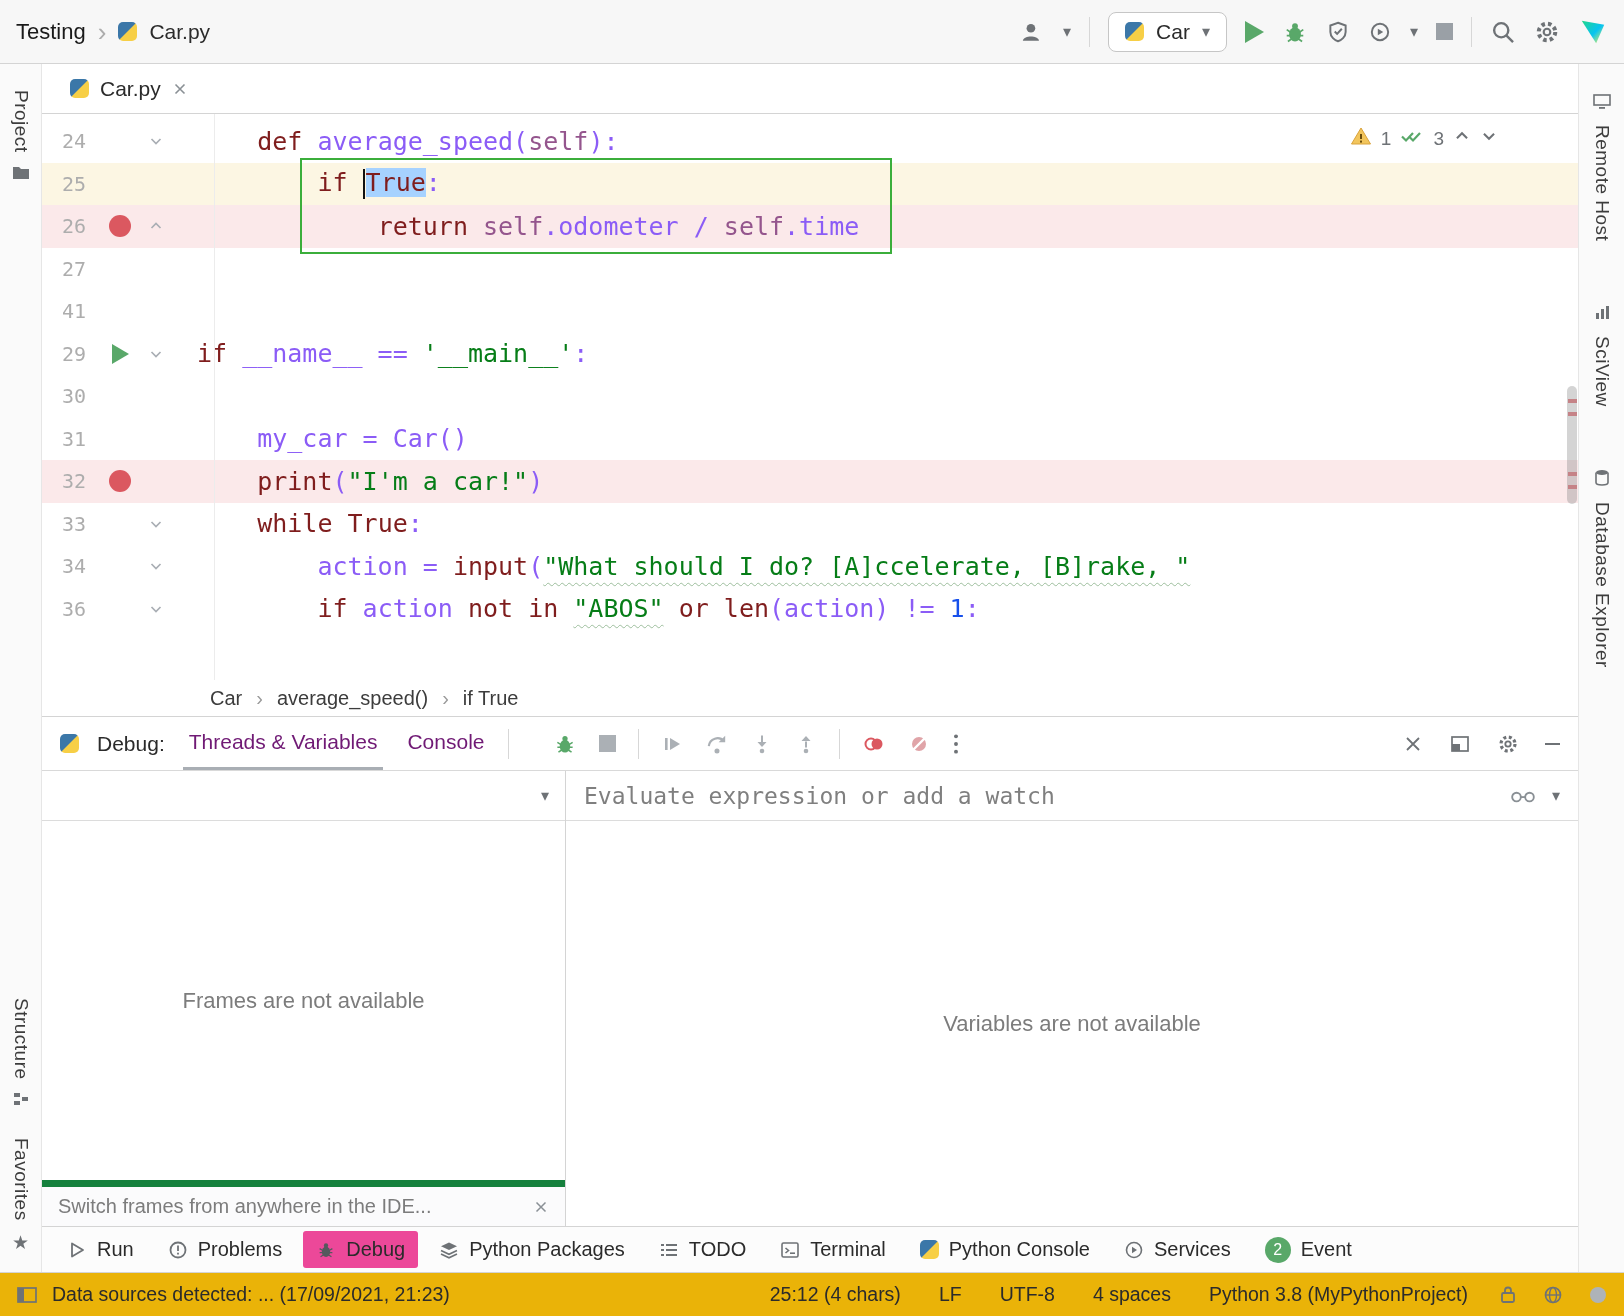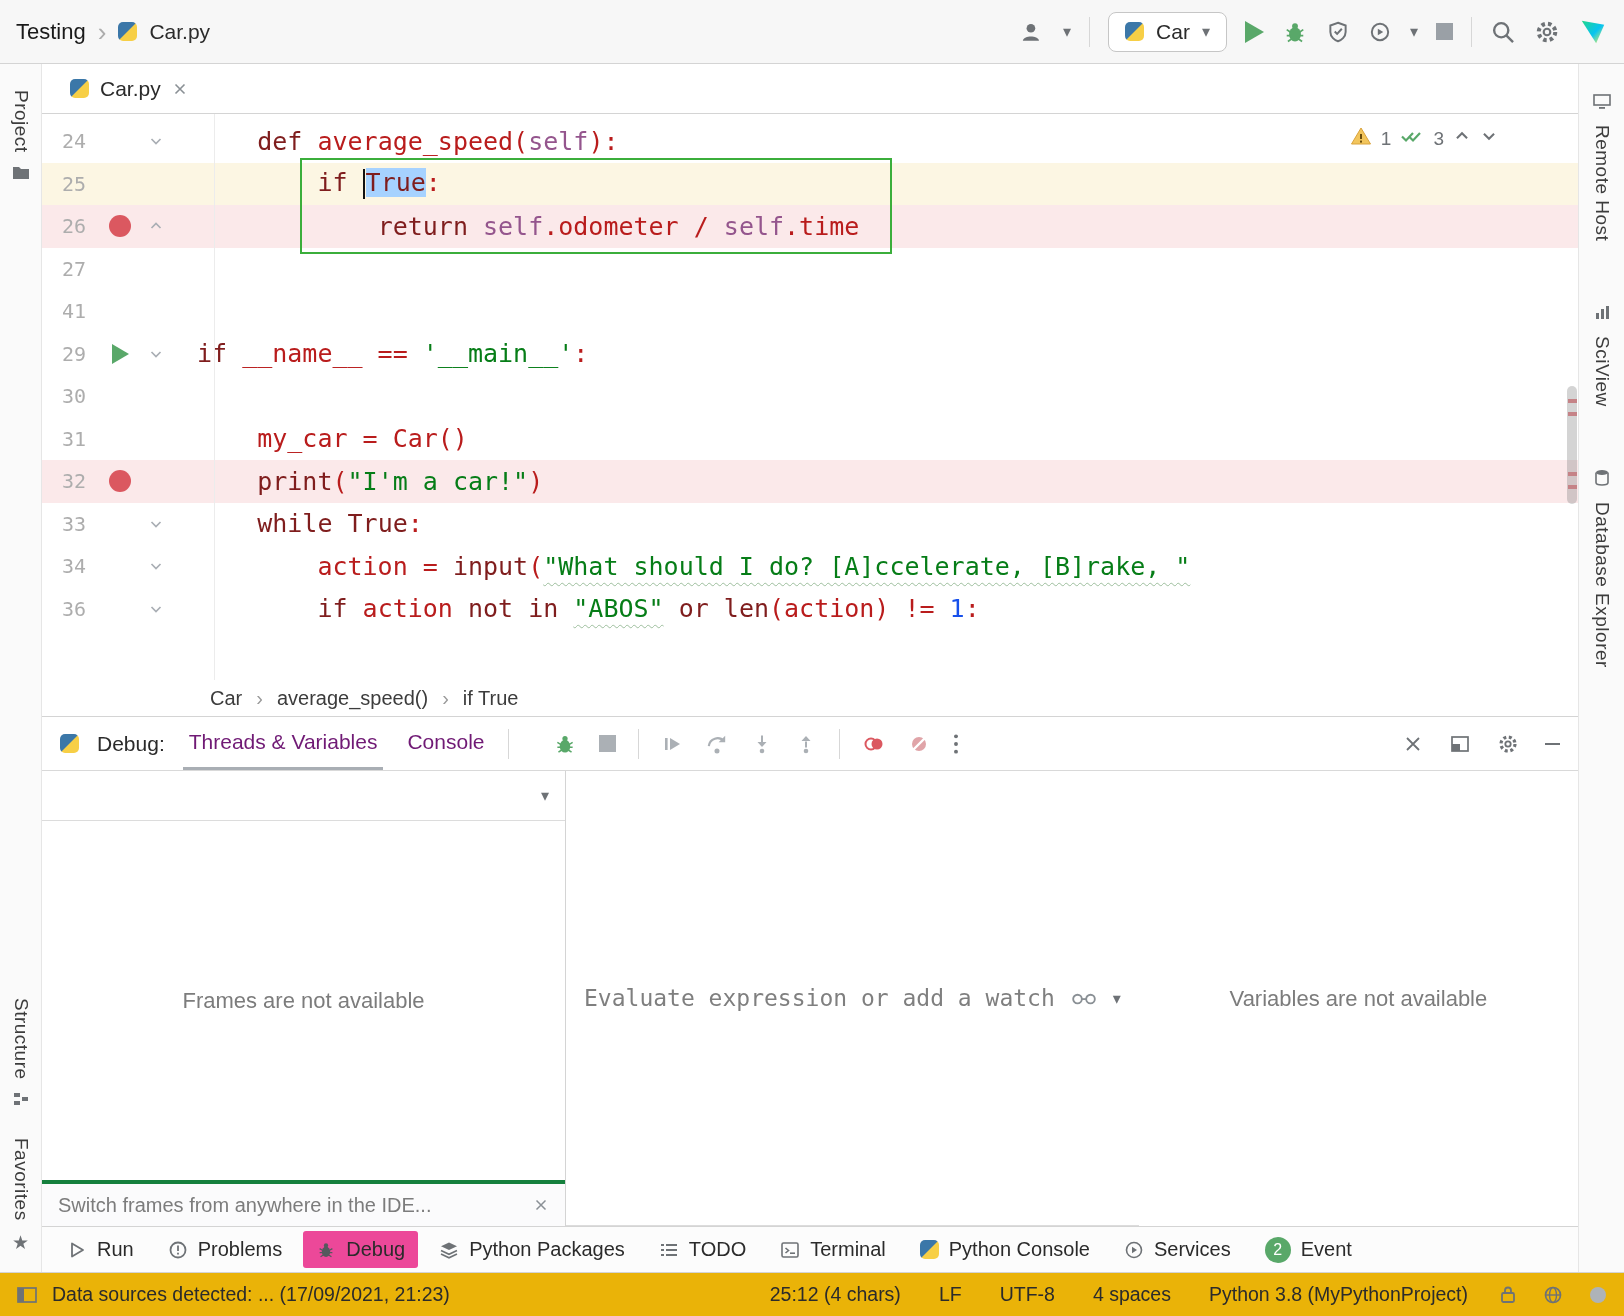--- a/index.html
+++ b/index.html
@@ -48,21 +48,21 @@
   
   .editor{position:relative;flex:0 0 566px;height:566px;overflow:hidden;padding-top:6px;background:#fff}
   .gutter-sep{position:absolute;left:172px;top:0;bottom:0;width:1px;background:#ECECEC}
   .ed-row{display:flex;height:42.5px;align-items:center;font-family:"DejaVu Sans Mono",monospace;font-size:25px}
   .bg-current{background:#FCF6E3}
   .bg-break{background:#FBE9EA}
   .ln-num{flex:0 0 44px;width:44px;text-align:right;color:#ADADAD;font-size:20px}
   .ln-ico{flex:0 0 56px;width:56px;display:flex;justify-content:center;align-items:center;padding-left:12px}
   .ln-fold{flex:0 0 28px;width:28px;display:flex;justify-content:center;align-items:center}
   .ln-code{white-space:pre;padding-left:27px}
-  .tk.d{color:#b91c1c}
+  .tk.d{color:#8b5cf6}
   .tk.k{color:#7f1d1d}
   .tk.s{color:#067D17}
   .tk.p{color:#94558D}
   .tk.n{color:#1750EB}
   .tk.sel{background:#A6D2FF}
   .tk.wavy{text-decoration:underline;text-decoration-style:wavy;text-decoration-color:#9DBE9D;text-decoration-thickness:1px;text-underline-offset:7px}
   .caret{display:inline-block;width:2px;height:30px;background:#111;vertical-align:middle;margin-right:1px}
   .bp{width:22px;height:22px;border-radius:50%;background:#DB5860;display:inline-block}
   .runarrow{width:0;height:0;border-left:17px solid #59A869;border-top:10px solid transparent;border-bottom:10px solid transparent;display:inline-block}
   .anno-box{position:absolute;left:258px;top:44px;width:592px;height:96px;border:2px solid #3BAE3B;pointer-events:none}
@@ -82,22 +82,22 @@
   .dbg-tab.active{border-bottom-color:#A9AEB4}
   .dbg-icons{display:flex;align-items:center;gap:22px;margin-left:26px}
   .dbg-right{margin-left:auto;display:flex;align-items:center;gap:26px}
   .minus{width:15px;height:2px;background:#6E7276}
 
   
   .dbg-content{flex:1;min-height:0;display:flex;border-top:1px solid #D9D9D9}
   .frames-pane{flex:0 0 524px;width:524px;border-right:1px solid #D4D4D4;display:flex;flex-direction:column}
   .frames-top{flex:0 0 50px;border-bottom:1px solid #DCDCDC;display:flex;align-items:center;justify-content:flex-end;padding:0 16px;color:#6E7276}
   .frames-empty,.vars-empty{flex:1;display:flex;align-items:center;justify-content:center;color:#7C7C7C;font-size:22px}
-  .frames-banner{flex:0 0 46px;border-top:4px solid #15803d;background:#FBFBFC;display:flex;align-items:center;justify-content:space-between;padding:0 16px;color:#7C7C7C;font-size:20px}
-  .vars-pane{flex:1;min-width:0;display:flex;flex-direction:row}
+  .frames-banner{flex:0 0 46px;border-top:7px solid #15803d;background:#FBFBFC;display:flex;align-items:center;justify-content:space-between;padding:0 16px;color:#7C7C7C;font-size:20px}
+  .vars-pane{flex:1;min-width:0;display:flex;flex-direction:column}
   .eval-row{flex:0 0 50px;border-bottom:1px solid #DCDCDC;display:flex;align-items:center;padding:0 18px;gap:16px}
   .eval-ph{flex:1;font-family:"DejaVu Sans Mono",monospace;font-size:23px;color:#7F7F7F;white-space:nowrap;overflow:hidden}
 
   
   .tw-bar{flex:0 0 46px;height:46px;border-top:1px solid #D4D4D4;display:flex;align-items:center;padding:0 12px;gap:8px;background:#FCFCFC}
   .tw-item{display:flex;align-items:center;gap:10px;padding:7px 13px;font-size:20px;color:#2B2B2B;border-radius:3px;white-space:nowrap}
   .tw-item.active{background:#ec4899}
   .tw-ic{display:inline-flex;align-items:center;justify-content:center}
   .tw-badge{width:26px;height:26px;border-radius:50%;background:#59A869;color:#fff;font-size:16px;display:inline-flex;align-items:center;justify-content:center}
 

